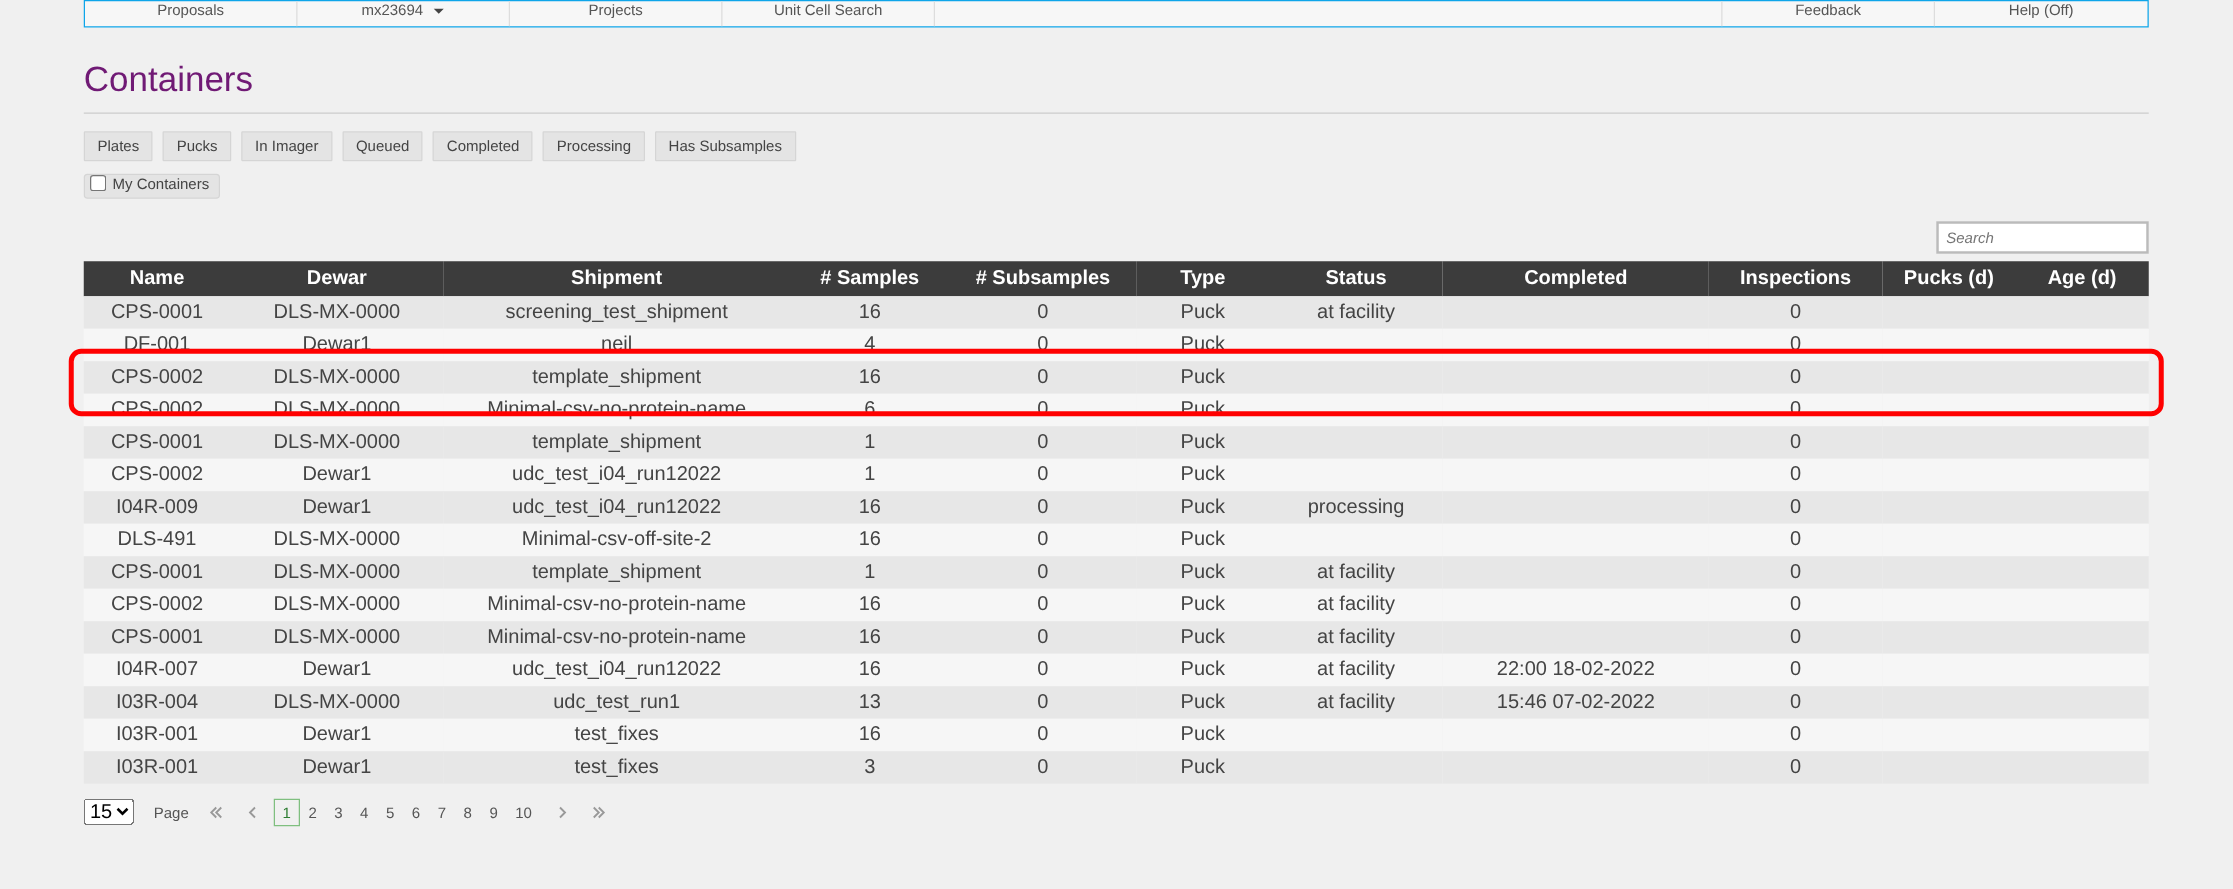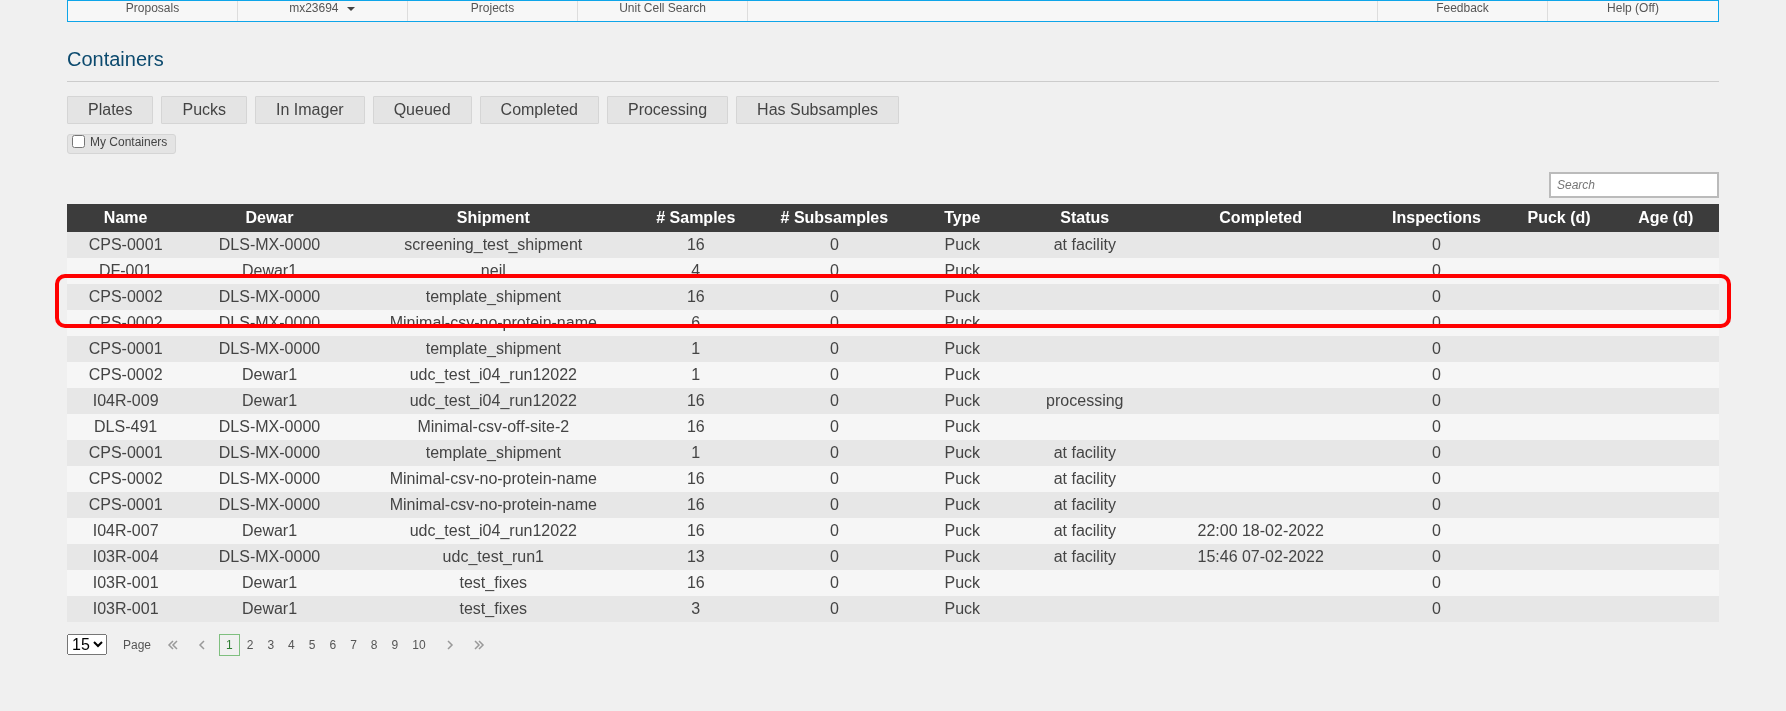--- a/index.html
+++ b/index.html
@@ -13,25 +13,25 @@
   .nav-1 { width: 170px; padding: 0 0 6px 0; }
   .nav-2 { width: 170px; padding: 0 0 6px 0; }
   .nav-3 { width: 170px; padding: 0 0 6px 0; }
   .nav-sp { flex: 1; }
   .nav-4 { width: 170px; padding: 0 0 6px 0; }
   .nav-5 { width: 170px; padding: 0 0 6px 0; }
   .caret { display: inline-block; margin-left: 4px; }
   .caret svg { vertical-align: middle; }
 
   .main { margin: 0 67px; }
-  h1.page-title { font-size: 20px; font-weight: 400; color: #0c4a6e; margin: 26px 0 10px 0; }
+  h1.page-title { font-size: 28px; font-weight: 400; color: #701a75; margin: 26px 0 10px 0; }
   .rule { border: none; border-top: 1px solid #ccc; margin-bottom: 14px; }
 
   .filters { display: flex; gap: 8px; margin-bottom: 10px; }
-  .pill { background: #e4e4e4; border: 1px solid #d5d5d5; border-radius: 1px; padding: 4px 20px; font-size: 16px; color: #444; cursor: pointer; }
+  .pill { background: #e4e4e4; border: 1px solid #d5d5d5; border-radius: 1px; padding: 4px 10px; font-size: 12px; color: #444; cursor: pointer; }
 
   .mycont { display: flex; align-items: center; gap: 6px; margin-bottom: 18px; }
   .mycont input { transform: scale(1.0); }
   .mycont label { background: #e4e4e4; border: 1px solid #d5d5d5; border-radius: 3px; padding: 0 8px 4px 4px; font-size: 12px; color: #444; display: inline-flex; align-items: flex-start; gap: 5px; }
 
   .search-row { display: flex; justify-content: flex-end; margin-bottom: 6px; }
   .search-row input { width: 170px; padding: 4px 6px; border: 2px solid #bbb; font-size: 12px; font-style: italic; color: #888; }
 
   table.grid { width: 100%; border-collapse: collapse; font-size: 16px; }
   table.grid thead th { background: #3c3c3c; color: #fff; font-weight: 700; padding: 5px 8px; text-align: center; }
@@ -112,21 +112,21 @@
         <tr>
           <th class="col-name">Name</th>
           <th class="col-dewar">Dewar</th>
           <th class="col-shipment">Shipment</th>
           <th class="col-samples"># Samples</th>
           <th class="col-subsamp"># Subsamples</th>
           <th class="col-type">Type</th>
           <th class="col-status">Status</th>
           <th class="col-compl">Completed</th>
           <th class="col-insp">Inspections</th>
-          <th class="col-last">Puck (d)</th>
+          <th class="col-last">Pucks (d)</th>
           <th class="col-age">Age (d)</th>
         </tr>
       </thead>
       <tbody id="tbody">
             <tr class="odd">
               <td>CPS-0001</td>
               <td>DLS-MX-0000</td>
               <td>screening_test_shipment</td>
               <td>16</td>
               <td>0</td>

